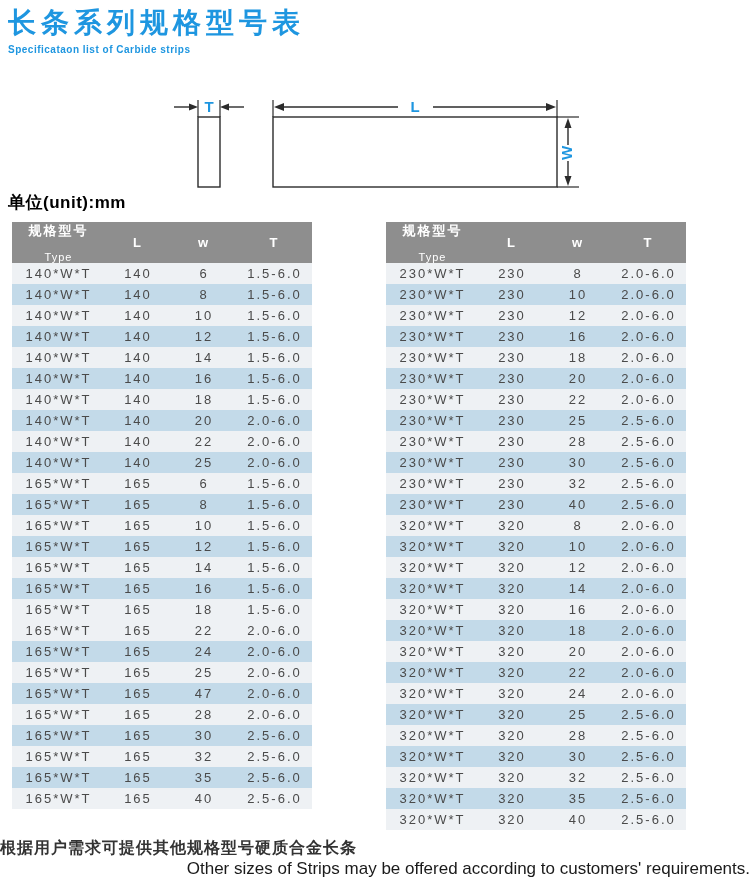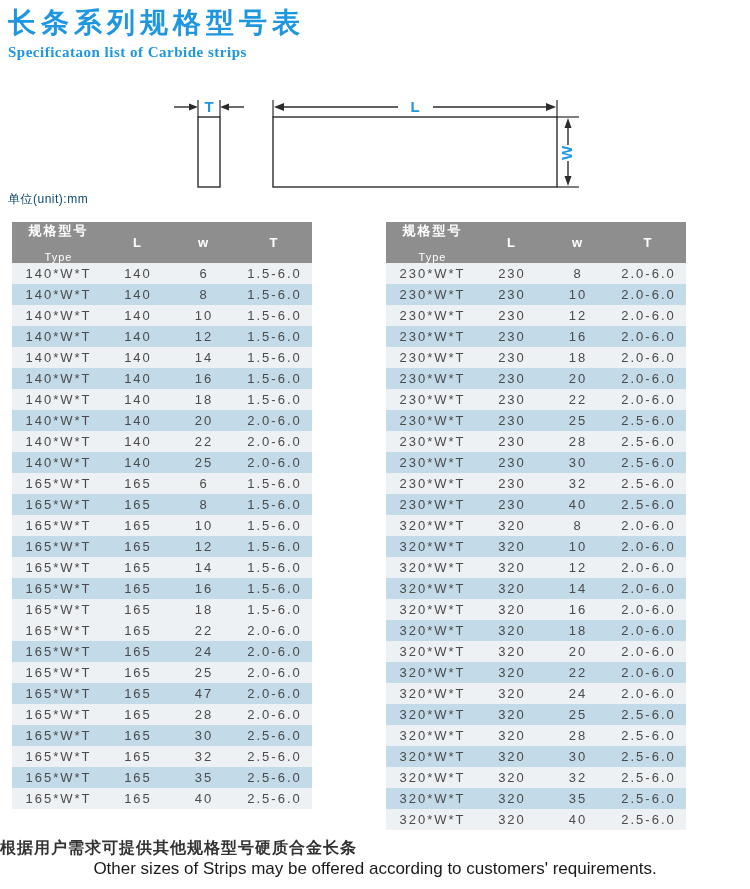--- a/index.html
+++ b/index.html
@@ -17,28 +17,27 @@
     width:750px;height:889px;position:relative;overflow:hidden;
     font-family:"Liberation Sans","DejaVu Sans",sans-serif;
   }
   .page-title{
     position:absolute;left:8px;top:4px;
     font-size:28px;font-weight:bold;letter-spacing:5px;
     color:var(--accent);
   }
   .page-subtitle{
     position:absolute;left:8px;top:44px;
-    font-size:15px;font-weight:bold;letter-spacing:0.5px;
+    font-size:10px;font-weight:bold;letter-spacing:0.5px;
     color:var(--accent);
-    font-family:Liberation Serif, serif;
   }
   .diagram-svg{position:absolute;left:0;top:90px;}
   .unit-label{
     position:absolute;left:8px;top:191px;
-    font-size:12px;font-weight:normal;color:#0c4a6e;letter-spacing:0.5px;
+    font-size:17px;font-weight:bold;color:#000000;letter-spacing:0.5px;
   }
   .spec-table{
     position:absolute;top:222px;width:300px;
     border-collapse:collapse;table-layout:fixed;
   }
   .spec-table.left{left:12px;}
   .spec-table.right{left:386px;}
   .spec-table col.c-type{width:31%;}
   .spec-table col.c-l{width:22%;}
   .spec-table col.c-w{width:22%;}
@@ -56,21 +55,21 @@
     font-size:13px;color:var(--cell-text);letter-spacing:2px;
     white-space:nowrap;overflow:hidden;
   }
   .spec-table tr.row-light td{background:var(--row-light);}
   .spec-table tr.row-blue td{background:var(--row-blue);}
   .footer-zh{
     position:absolute;left:0;top:838px;width:750px;text-align:left;
     font-size:16px;font-weight:bold;color:#333;letter-spacing:1px;
   }
   .footer-en{
-    position:absolute;left:0;top:859px;width:750px;text-align:center;
+    position:absolute;left:0;top:859px;width:750px;text-align:right;
     font-size:17px;color:#1A1A1A;
   }
   .dim-label{
     font-family:"Liberation Sans","DejaVu Sans",sans-serif;
     font-size:15px;font-weight:bold;fill:var(--accent);
   }
 </style>
 </head>
 <body>
 

